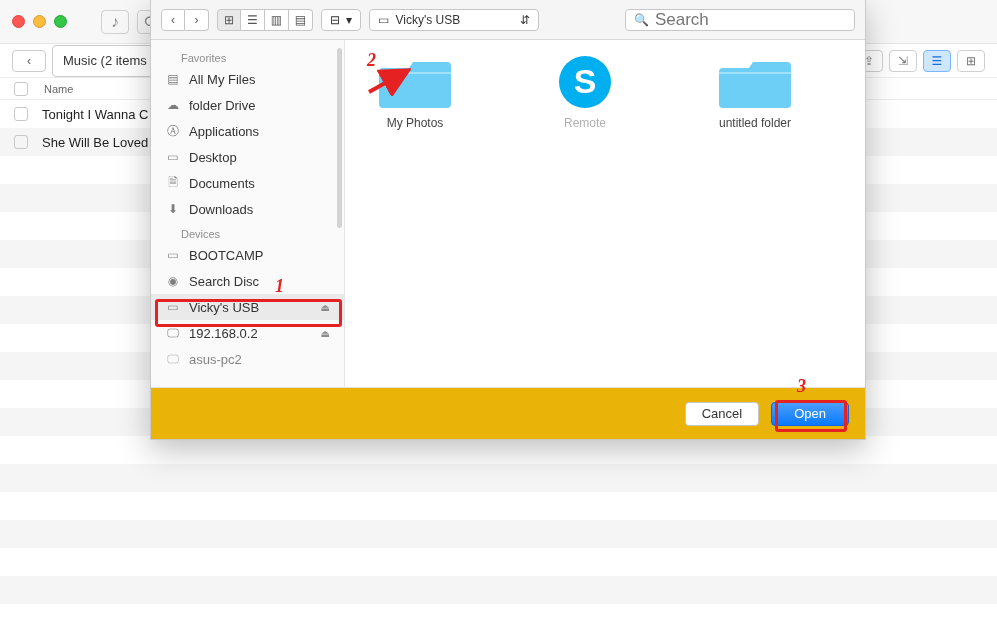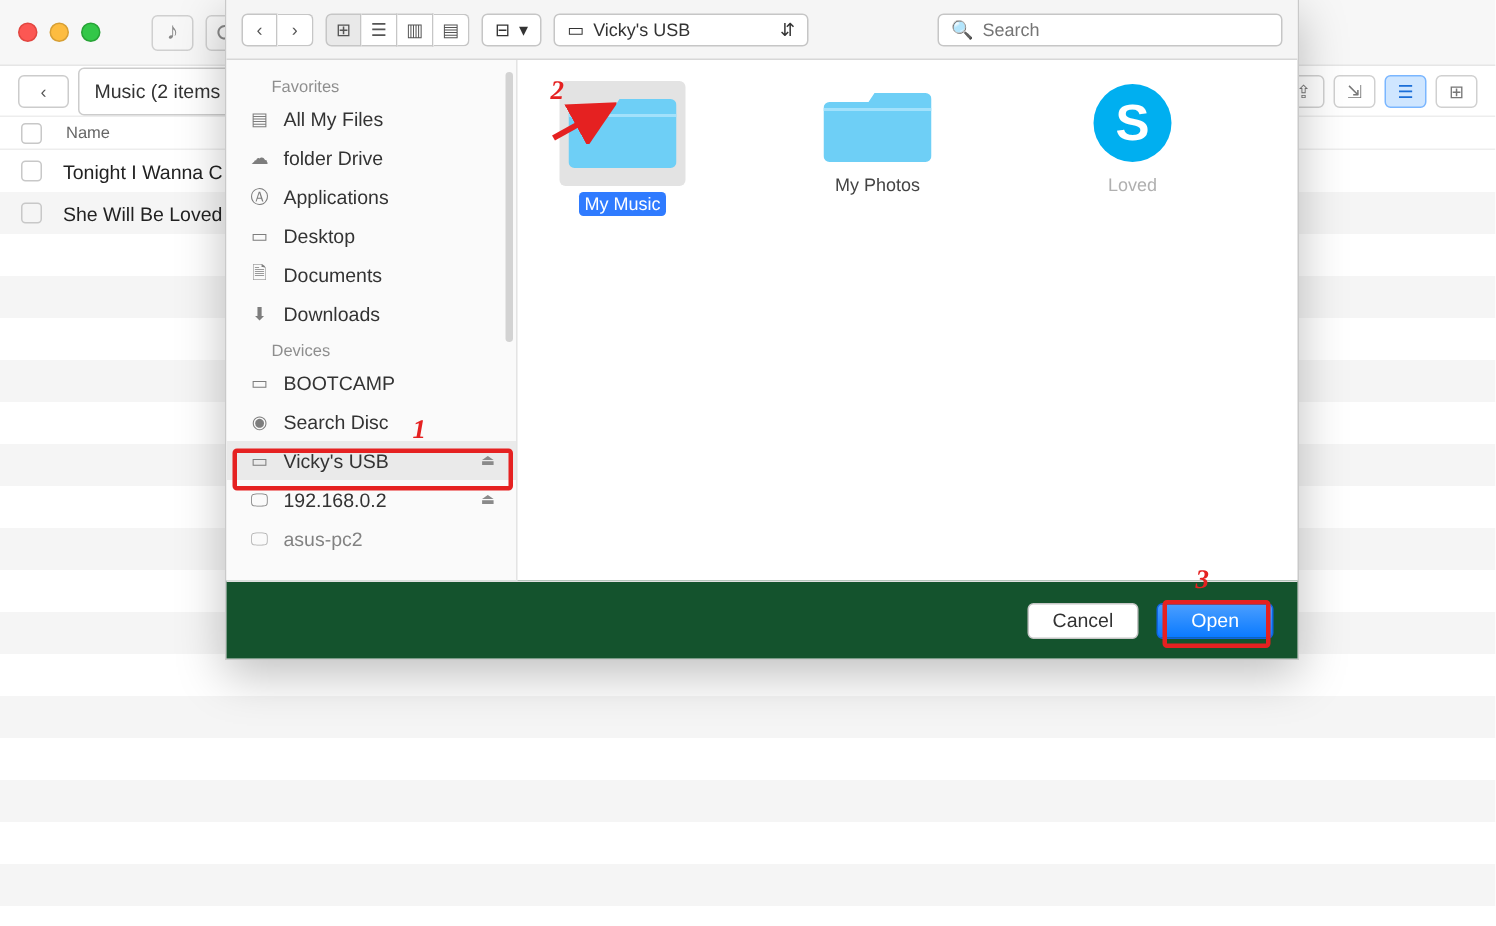--- a/index.html
+++ b/index.html
@@ -27,41 +27,41 @@
   .dialog { position:absolute; left:150px; top:0; width:716px; height:440px; background:#fff; border:1px solid #c9c9c9; border-top:none; box-shadow: 0 10px 30px rgba(0,0,0,.25); display:flex; flex-direction:column; }
   .d-toolbar { height:40px; background:#f5f5f5; border-bottom:1px solid #d7d7d7; display:flex; align-items:center; padding:0 10px; gap:8px; }
   .seg { display:flex; }
   .seg .btn { width:24px; height:22px; border:1px solid #c6c6c6; background:#fff; display:flex; align-items:center; justify-content:center; color:#555; font-size:12px; }
   .seg .btn + .btn { border-left:none; }
   .seg .btn:first-child{ border-radius:4px 0 0 4px; }
   .seg .btn:last-child{ border-radius:0 4px 4px 0; }
   .seg .btn.active{ background:#e9e9e9; }
   .toolbar-popup { height:22px; border:1px solid #c6c6c6; border-radius:4px; background:#fff; display:flex; align-items:center; padding:0 8px; font-size:12px; color:#333; gap:6px; }
   .search { flex:1; max-width:230px; margin-left:auto; height:22px; border:1px solid #c6c6c6; border-radius:4px; background:#fff; display:flex; align-items:center; padding:0 8px; gap:6px; font-size:12px; color:#999;}
-  .search input { border:none; outline:none; width:100%; font-size:12px; }
+  .search input { border:none; outline:none; width:100%; font-size:17px; }
 
   .d-body { flex:1; display:flex; min-height:0; }
   .sidebar { width:194px; background:#fafafa; border-right:1px solid #e4e4e4; position:relative; padding-top:6px; overflow:hidden; }
   .section-label { font-size:11px; color:#8e8e8e; padding:6px 30px 2px; }
   .sb-item { height:26px; display:flex; align-items:center; gap:8px; padding:0 14px; font-size:13px; color:#333; position:relative; }
   .sb-item.selected { background:#eaeaea; }
   .sb-item .ic { width:16px; height:14px; display:inline-flex; align-items:center; justify-content:center; color:#7d7d7d; font-size:12px; }
   .sb-scroll { position:absolute; right:2px; top:8px; width:5px; height:180px; background:#d3d3d3; border-radius:3px; }
   .sb-eject { margin-left:auto; color:#8a8a8a; font-size:10px; }
 
   .main-area { flex:1; padding:14px 10px; display:flex; flex-wrap:wrap; align-content:flex-start; gap:26px 50px; position:relative; }
   .item { width:120px; text-align:center; font-size:12px; color:#444; }
   .folder { width:72px; height:56px; margin:0 auto 6px; }
   .folder svg { width:100%; height:100%; }
   .item.selected .label { background:#2f7bff; color:#fff; border-radius:3px; padding:1px 4px; display:inline-block; }
   .item.selected .folder-wrap { background:#e3e3e3; border-radius:4px; padding:4px; width:84px; margin:0 auto 4px;}
   .item.disabled .label { color:#b0b0b0; }
   .skype-icon { width:56px; height:56px; margin:0 auto 6px;}
 
-  .d-footer { height:52px; border-top:1px solid #e0e0e0; background:#14532d; display:flex; align-items:center; justify-content:flex-end; padding:0 16px; gap:12px; }
+  .d-footer { height:52px; border-top:1px solid #e0e0e0; background:#eab308; display:flex; align-items:center; justify-content:flex-end; padding:0 16px; gap:12px; }
   .btn-cancel { height:24px; padding:0 16px; border:1px solid #c6c6c6; border-radius:4px; background:#fff; font-size:13px; color:#333; }
   .btn-open { height:24px; padding:0 22px; border:1px solid #0f64e3; border-radius:4px; background:linear-gradient(#4a9eff,#0a7aff); font-size:13px; color:#fff; }
 
   
   .callout { position:absolute; font-family: "Comic Sans MS", cursive; color:#e52121; font-size:18px; font-style:italic; font-weight:bold; pointer-events:none; }
   .redbox { position:absolute; border:3px solid #e52121; border-radius:3px; pointer-events:none; }
   .arrow { position:absolute; pointer-events:none; }
 
   
   .bg-right-icons { position:absolute; right:12px; top:50px; display:flex; gap:6px; }
@@ -203,52 +203,50 @@
           <span>192.168.0.2</span>
           <span class="sb-eject">⏏</span>
         </div>
       <div class="sb-item" style="opacity:.6">
           <span class="ic">🖵</span>
           <span>asus-pc2</span>
         </div>
     </div>
 
     <div class="main-area">
-      <div class="item selected">
-        <div class="folder-wrap">
-            <div class="folder">
-          <svg viewBox="0 0 72 56">
-                <path fill="#6ecff6" d="M4 14h26l4-6h34a4 4 0 0 1 4 4v38a4 4 0 0 1-4 4H4a4 4 0 0 1-4-4V18a4 4 0 0 1 4-4z"></path>
-                <path fill="#a2e1fb" d="M0 18h72v2H0z"></path>
-              </svg>
-        </div>
-          </div>
-        <span class="label">My Music</span>
-      </div>
 
       <div class="item">
         <div class="folder">
           <svg viewBox="0 0 72 56">
               <path fill="#6ecff6" d="M4 14h26l4-6h34a4 4 0 0 1 4 4v38a4 4 0 0 1-4 4H4a4 4 0 0 1-4-4V18a4 4 0 0 1 4-4z"></path>
               <path fill="#a2e1fb" d="M0 18h72v2H0z"></path>
             </svg>
         </div>
         <span class="label">My Photos</span>
       </div>
 
       <div class="item disabled">
         <div class="skype-icon">
           <svg viewBox="0 0 56 56">
               <circle cx="28" cy="28" r="26" fill="#00aff0"></circle>
               <text x="28" y="39" text-anchor="middle" font-size="34" font-weight="bold" fill="#fff" font-family="Arial">S</text>
             </svg>
         </div>
-        <span class="label">Loved</span>
+        <span class="label">Remote</span>
       </div>
 
+      <div class="item" style="flex-basis:100%; max-width:120px;">
+        <div class="folder">
+          <svg viewBox="0 0 72 56">
+              <path fill="#6ecff6" d="M4 14h26l4-6h34a4 4 0 0 1 4 4v38a4 4 0 0 1-4 4H4a4 4 0 0 1-4-4V18a4 4 0 0 1 4-4z"></path>
+              <path fill="#a2e1fb" d="M0 18h72v2H0z"></path>
+            </svg>
+        </div>
+        <span class="label">untitled folder</span>
+      </div>
     </div>
   </div>
 
   <div class="d-footer">
     <button class="btn-cancel">Cancel</button>
     <button class="btn-open">Open</button>
   </div>
 </div>
 
 <div class="redbox" style="left:155px; top:299px; width:187px; height:28px;"></div>

